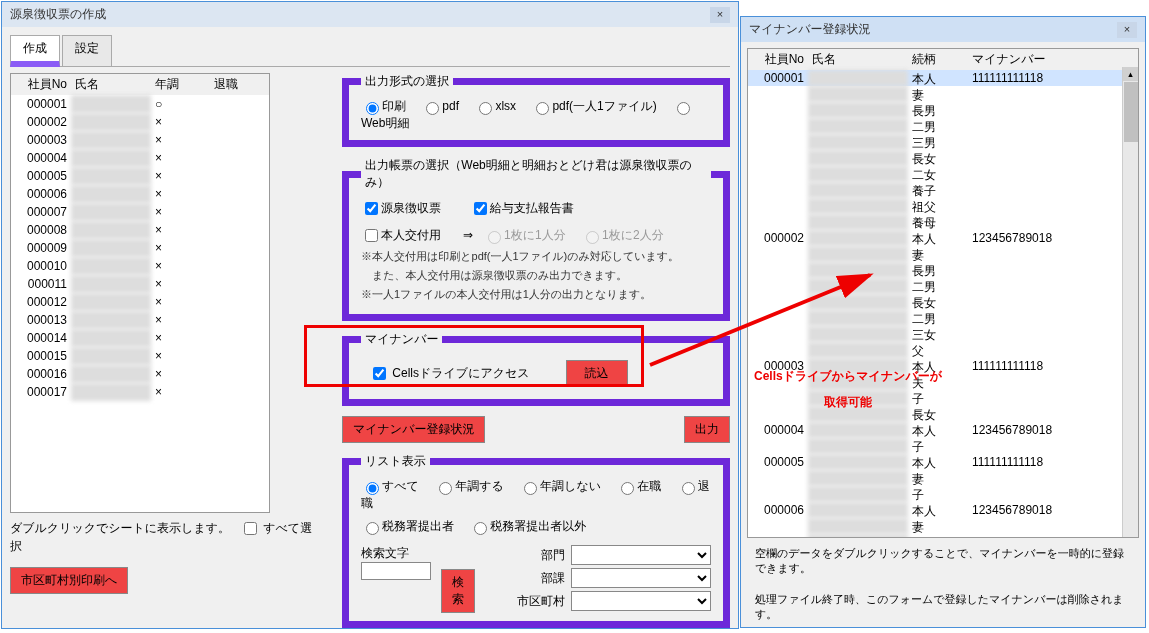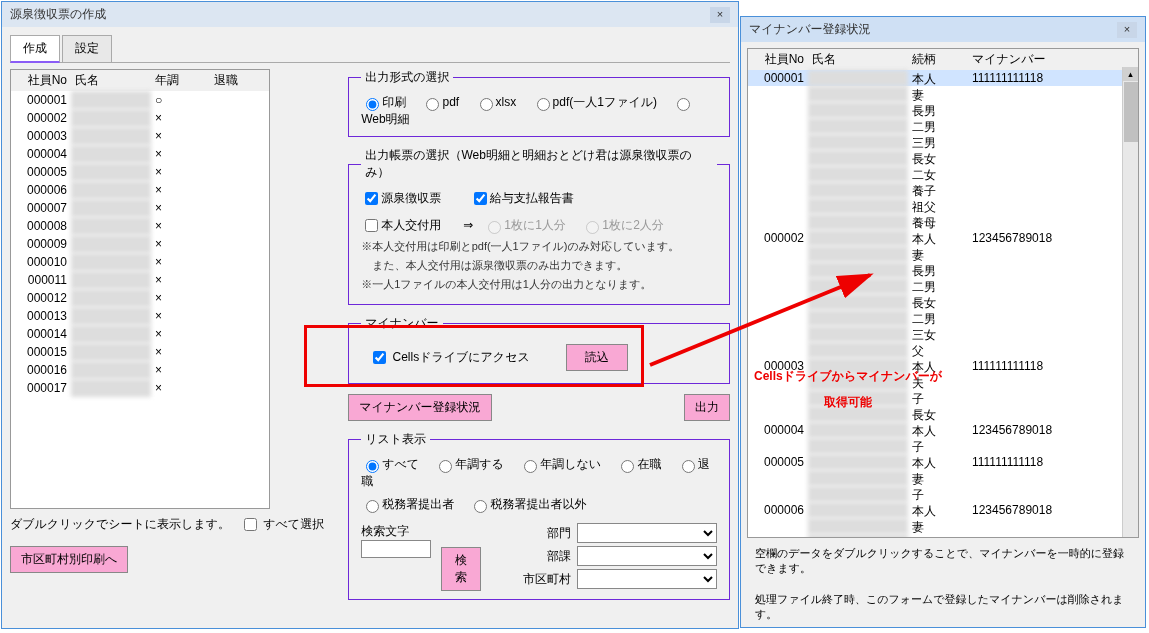--- a/index.html
+++ b/index.html
@@ -8,40 +8,40 @@
   .window { position: absolute; background: #f0f0f0; border: 1px solid #4a90d9; }
   .titlebar { background: #dce6f2; padding: 4px 8px; font-size: 12px; color: #333; display: flex; justify-content: space-between; align-items: center; }
   .close-btn { background: #c8d6e8; width: 20px; height: 16px; text-align: center; line-height: 14px; cursor: pointer; font-size: 11px; }
   .body { padding: 8px; position: relative; }
 
   
   #win-left { left: 1px; top: 1px; width: 738px; height: 628px; }
 
   .tabs { display: flex; border-bottom: 1px solid #aaa; margin-bottom: 6px; }
   .tab { padding: 4px 12px; border: 1px solid #aaa; border-bottom: none; background: #e8e8e8; margin-right: 2px; cursor: pointer; }
-  .tab.active { background: #fff; border-bottom: 2px solid #8b5cf6; margin-bottom: -1px; }
+  .tab.active { background: #fff; border-bottom: 6px solid #8b5cf6; margin-bottom: -1px; }
 
   .emp-table { border: 1px solid #999; background: #fff; width: 260px; height: 440px; overflow: auto; }
   .emp-header { display: flex; background: #f0f0f0; font-weight: normal; }
   .emp-header > div, .emp-row > div { padding: 2px 4px; font-size: 12px; }
   .col-no { width: 60px; text-align: right; }
   .col-name { width: 80px; }
   .col-nen { width: 50px; text-align: left; }
   .col-tai { width: 50px; text-align: center; }
   .emp-row { display: flex; }
   .emp-row .col-name { background: #ddd; filter: blur(2px); }
 
-  fieldset { border: 1px solid #6d28d9; margin: 0 0 10px 0; padding: 8px 12px; }
+  fieldset { border: 7px solid #6d28d9; margin: 0 0 10px 0; padding: 8px 12px; }
   legend { font-size: 12px; padding: 0 4px; }
   label.radio, label.chk { margin-right: 12px; font-size: 12px; }
   input[type=radio], input[type=checkbox] { vertical-align: middle; margin-right: 3px; }
 
   .note { font-size: 11px; color: #333; margin: 4px 0; }
 
-  .btn { background: #f9a8d4; border: 1px solid #888; padding: 4px 10px; cursor: pointer; font-size: 12px; }
+  .btn { background: #ef4444; border: 1px solid #888; padding: 4px 10px; cursor: pointer; font-size: 12px; }
 
   .highlight-box { border: 3px solid #e00; position: absolute; pointer-events: none; }
 
   select.combo, input.txt { border: 1px solid #888; background: #fff; padding: 1px 2px; font-size: 12px; }
 
   
   #win-right { left: 740px; top: 16px; width: 406px; height: 612px; }
   #win-right .titlebar { background: #cfe0f4; }
   .mn-table { background: #fff; border: 1px solid #999; height: 490px; overflow: auto; position: relative; }
   .mn-header { display: flex; background: #f0f0f0; }

